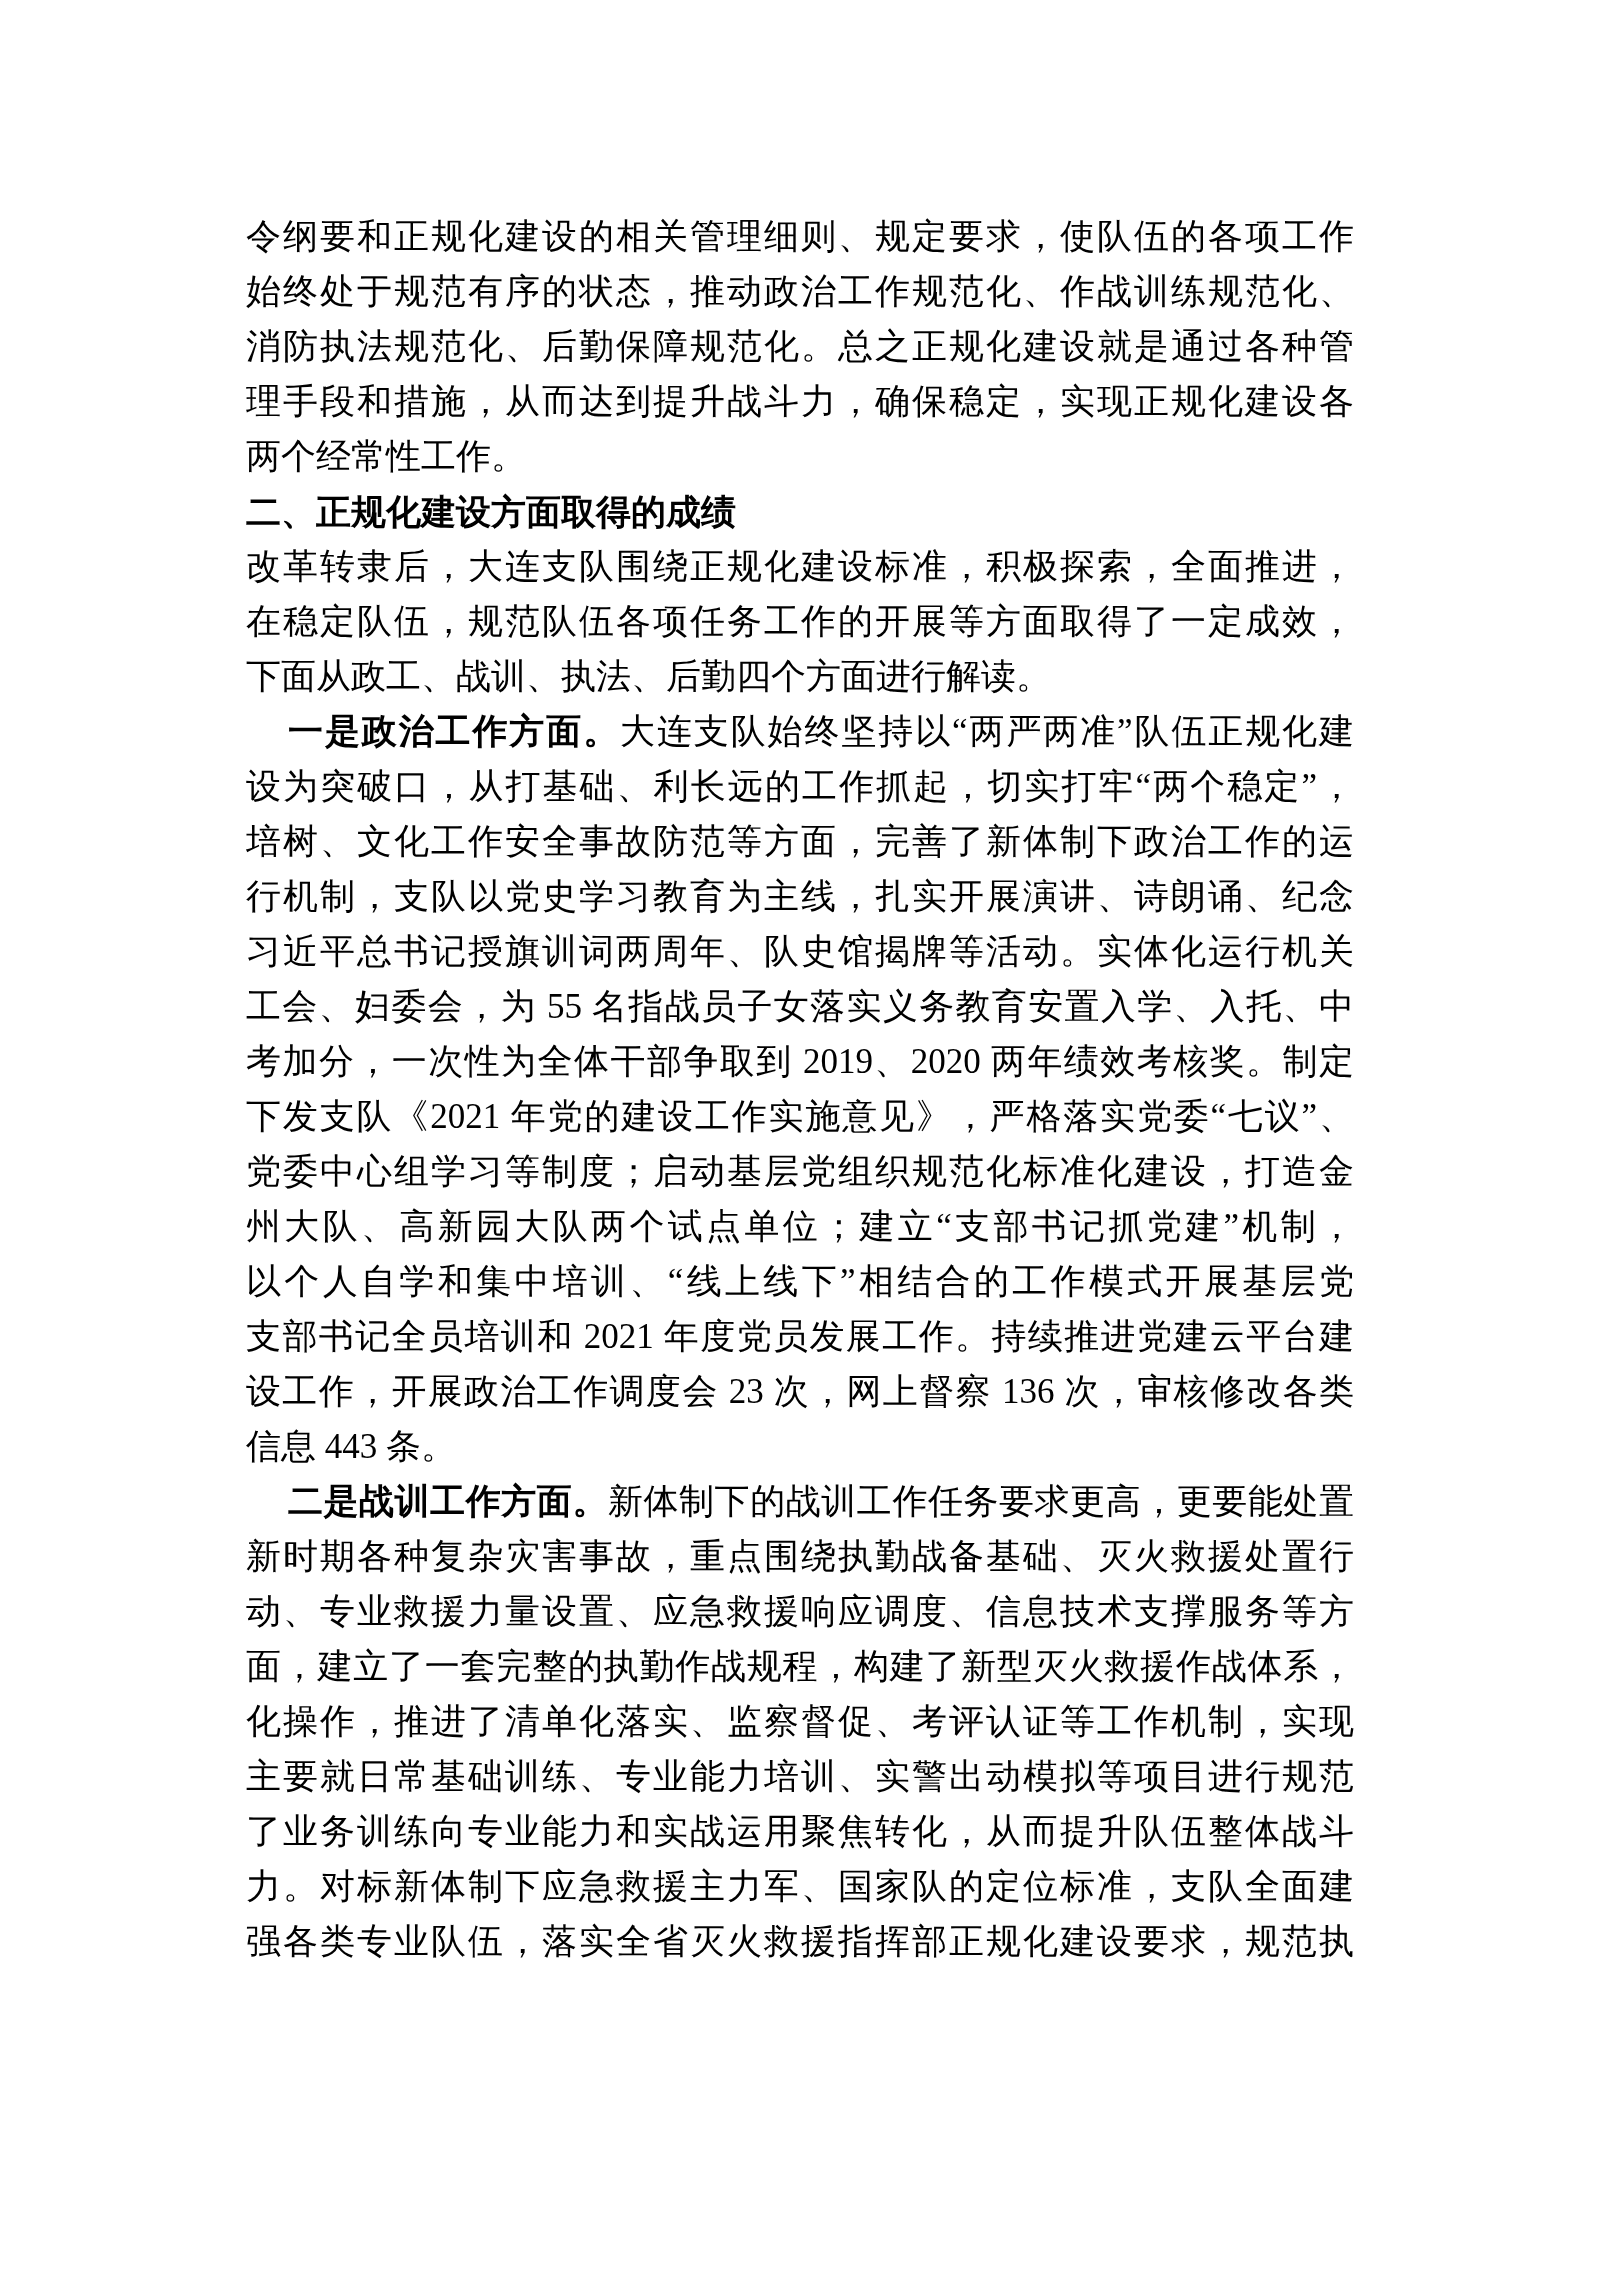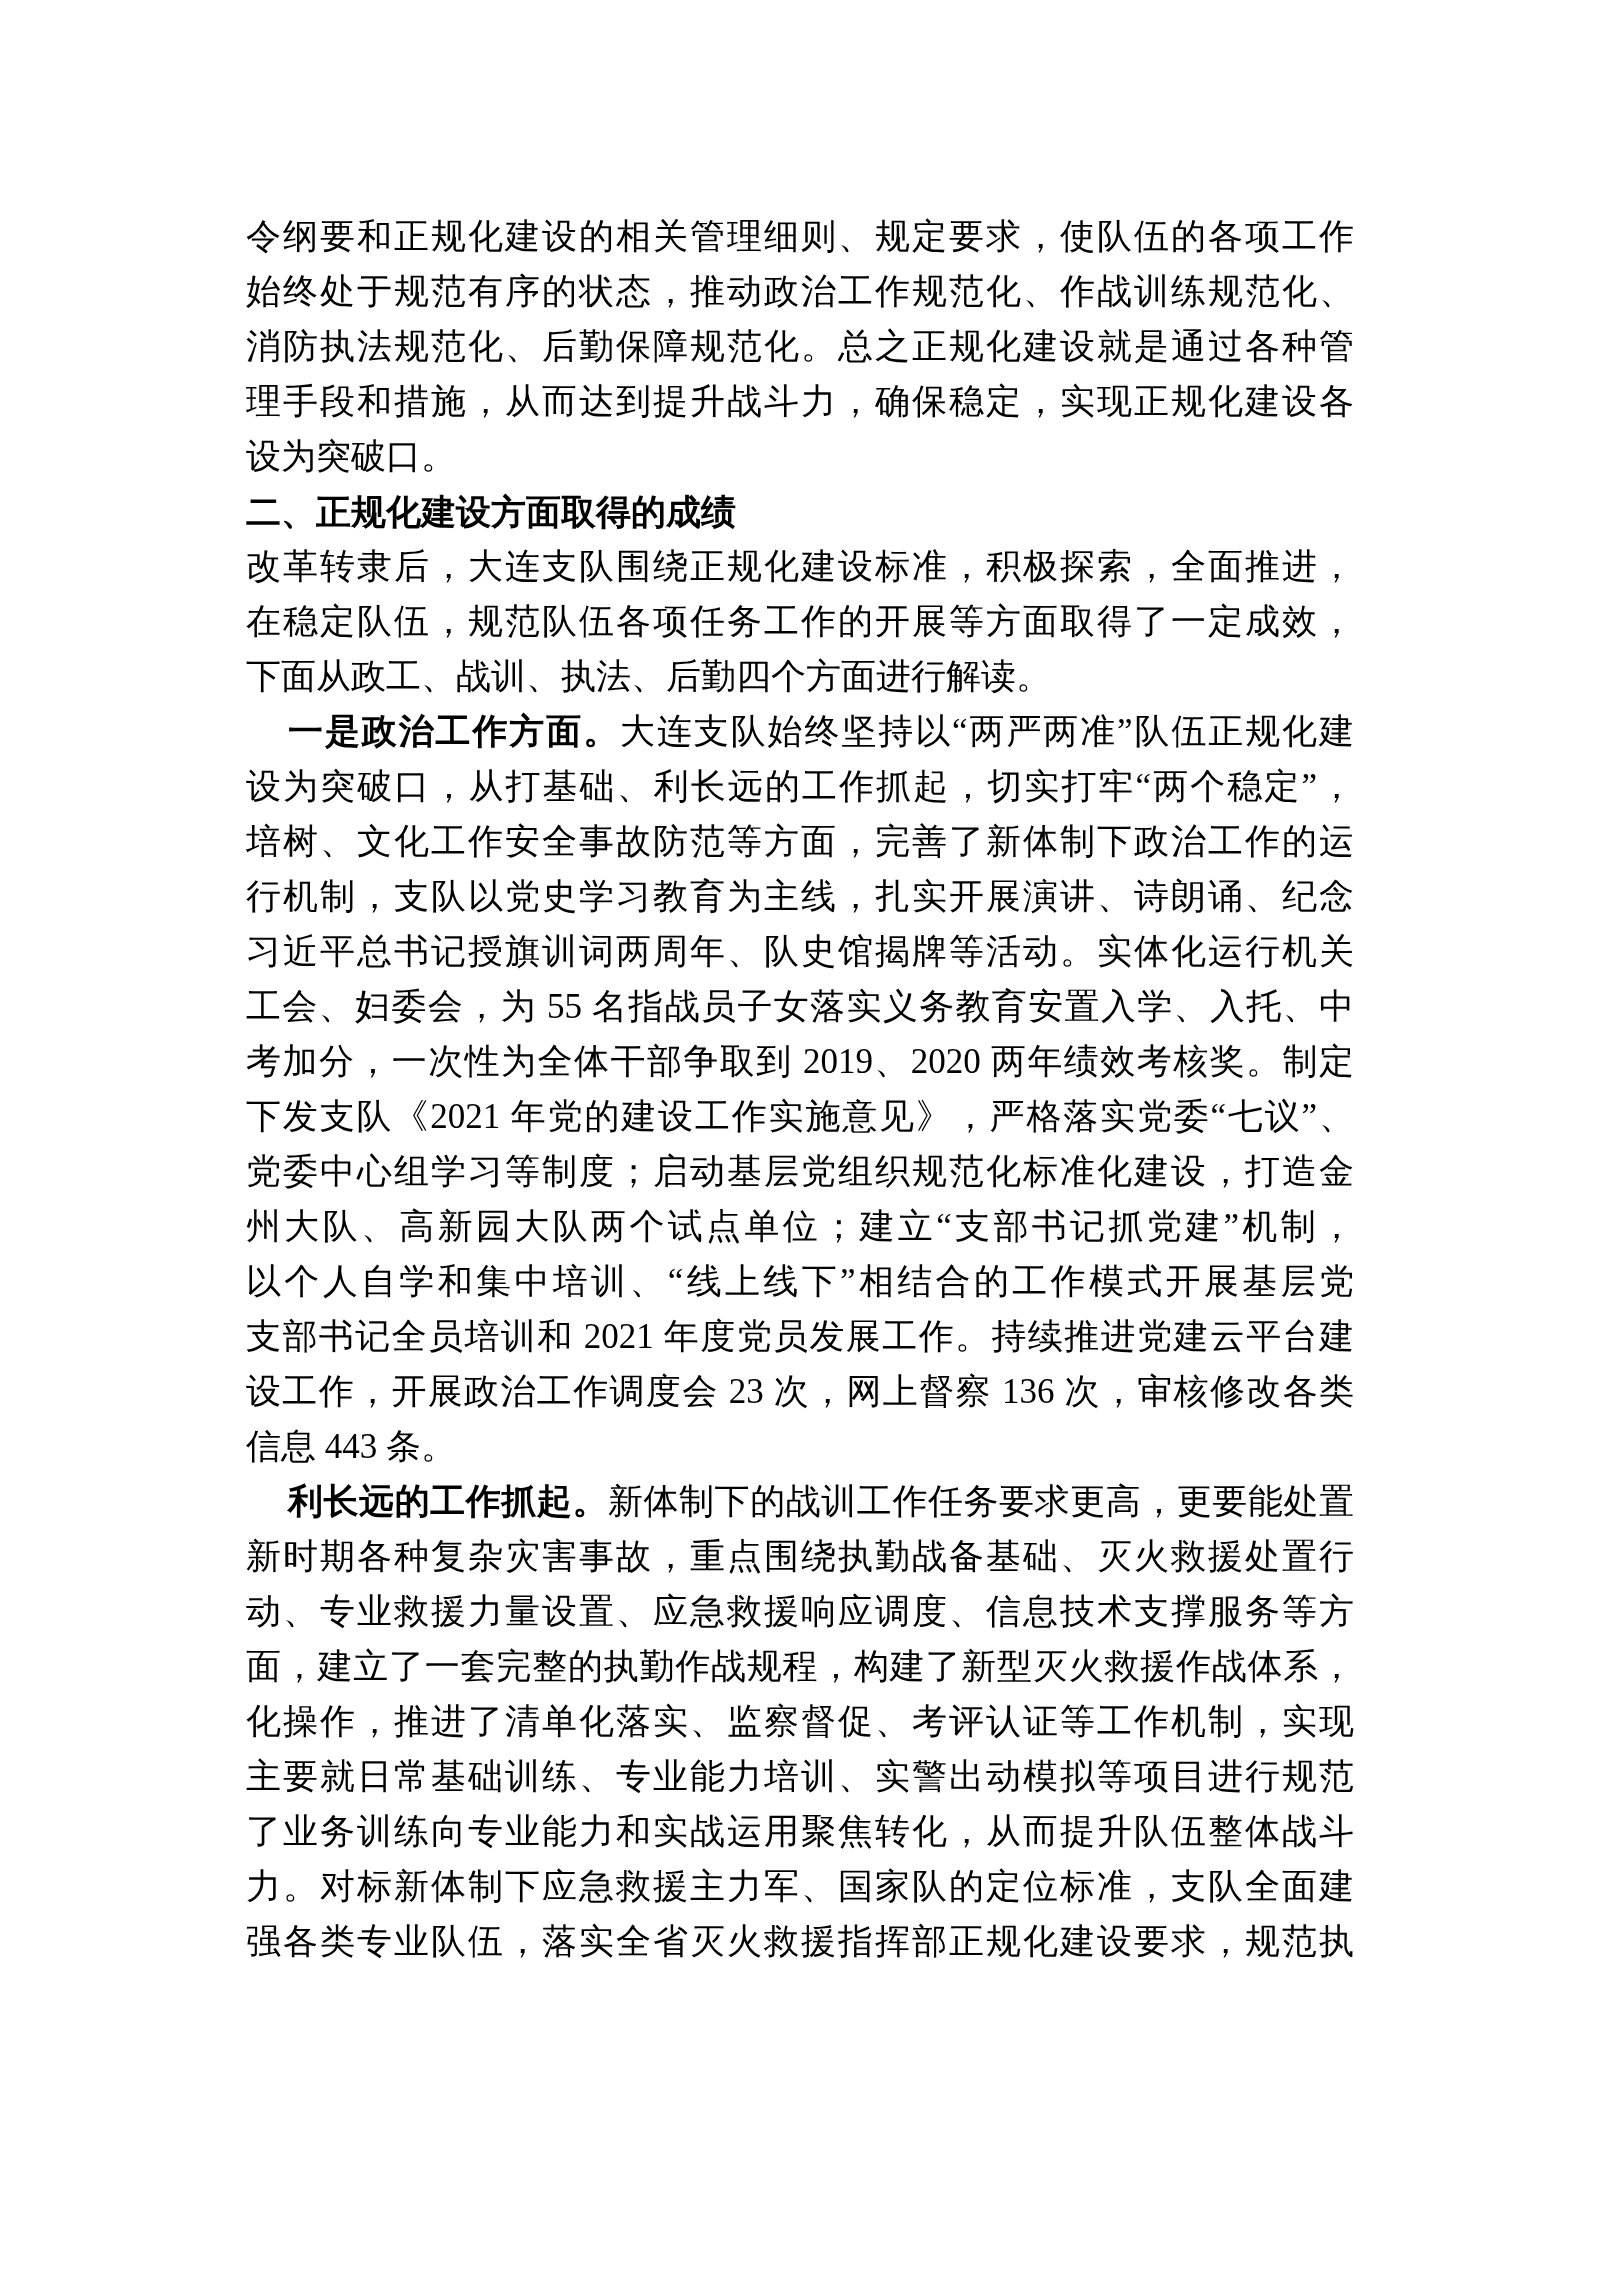--- a/index.html
+++ b/index.html
@@ -34,21 +34,21 @@
 <body>
 
 <div class="page">
   <div class="content">
 
     <div>
       <span class="line">令纲要和正规化建设的相关管理细则、规定要求，使队伍的各项工作</span>
       <span class="line">始终处于规范有序的状态，推动政治工作规范化、作战训练规范化、</span>
       <span class="line">消防执法规范化、后勤保障规范化。总之正规化建设就是通过各种管</span>
       <span class="line">理手段和措施，从而达到提升战斗力，确保稳定，实现正规化建设各</span>
-      <span class="line last">设为突破口。</span>
+      <span class="line last">两个经常性工作。</span>
     </div>
 
     <span class="line heading">二、正规化建设方面取得的成绩</span>
 
     <div>
       <span class="line">改革转隶后，大连支队围绕正规化建设标准，积极探索，全面推进，</span>
       <span class="line">在稳定队伍，规范队伍各项任务工作的开展等方面取得了一定成效，</span>
       <span class="line last">下面从政工、战训、执法、后勤四个方面进行解读。</span>
     </div>
 
@@ -63,21 +63,21 @@
       <span class="line">下发支队《2021 年党的建设工作实施意见》，严格落实党委“七议”、</span>
       <span class="line">党委中心组学习等制度；启动基层党组织规范化标准化建设，打造金</span>
       <span class="line">州大队、高新园大队两个试点单位；建立“支部书记抓党建”机制，</span>
       <span class="line">以个人自学和集中培训、“线上线下”相结合的工作模式开展基层党</span>
       <span class="line">支部书记全员培训和 2021 年度党员发展工作。持续推进党建云平台建</span>
       <span class="line">设工作，开展政治工作调度会 23 次，网上督察 136 次，审核修改各类</span>
       <span class="line last">信息 443 条。</span>
     </div>
 
     <div>
-      <span class="line"><span class="lead">利长远的工作抓起。</span><span>新体制下的战训工作任务要求更高，更要能处置</span></span>
+      <span class="line"><span class="lead">二是战训工作方面。</span><span>新体制下的战训工作任务要求更高，更要能处置</span></span>
       <span class="line">新时期各种复杂灾害事故，重点围绕执勤战备基础、灭火救援处置行</span>
       <span class="line">动、专业救援力量设置、应急救援响应调度、信息技术支撑服务等方</span>
       <span class="line">面，建立了一套完整的执勤作战规程，构建了新型灭火救援作战体系，</span>
       <span class="line">化操作，推进了清单化落实、监察督促、考评认证等工作机制，实现</span>
       <span class="line">主要就日常基础训练、专业能力培训、实警出动模拟等项目进行规范</span>
       <span class="line">了业务训练向专业能力和实战运用聚焦转化，从而提升队伍整体战斗</span>
       <span class="line">力。对标新体制下应急救援主力军、国家队的定位标准，支队全面建</span>
       <span class="line">强各类专业队伍，落实全省灭火救援指挥部正规化建设要求，规范执</span>
     </div>
 

